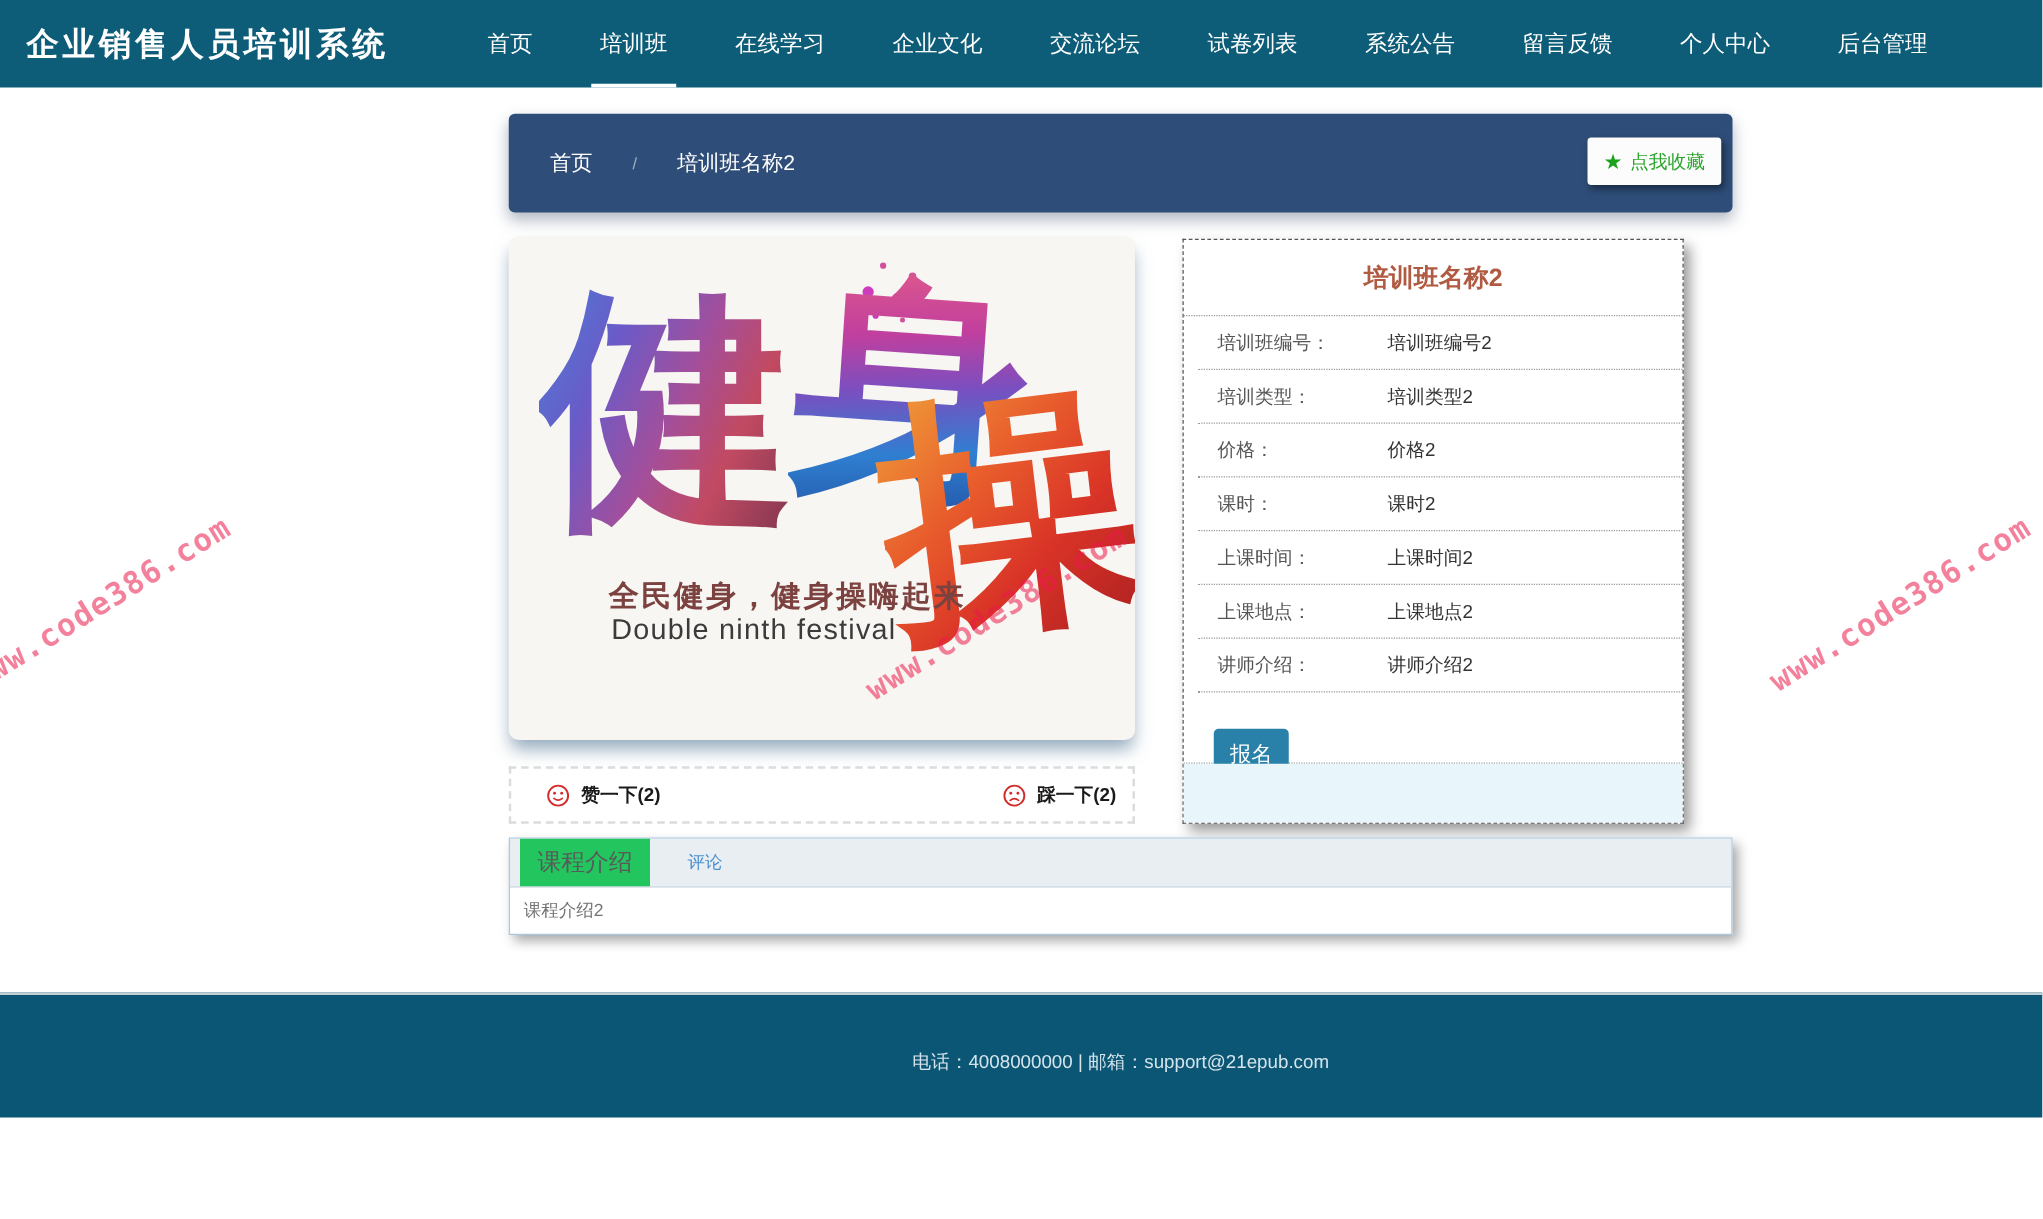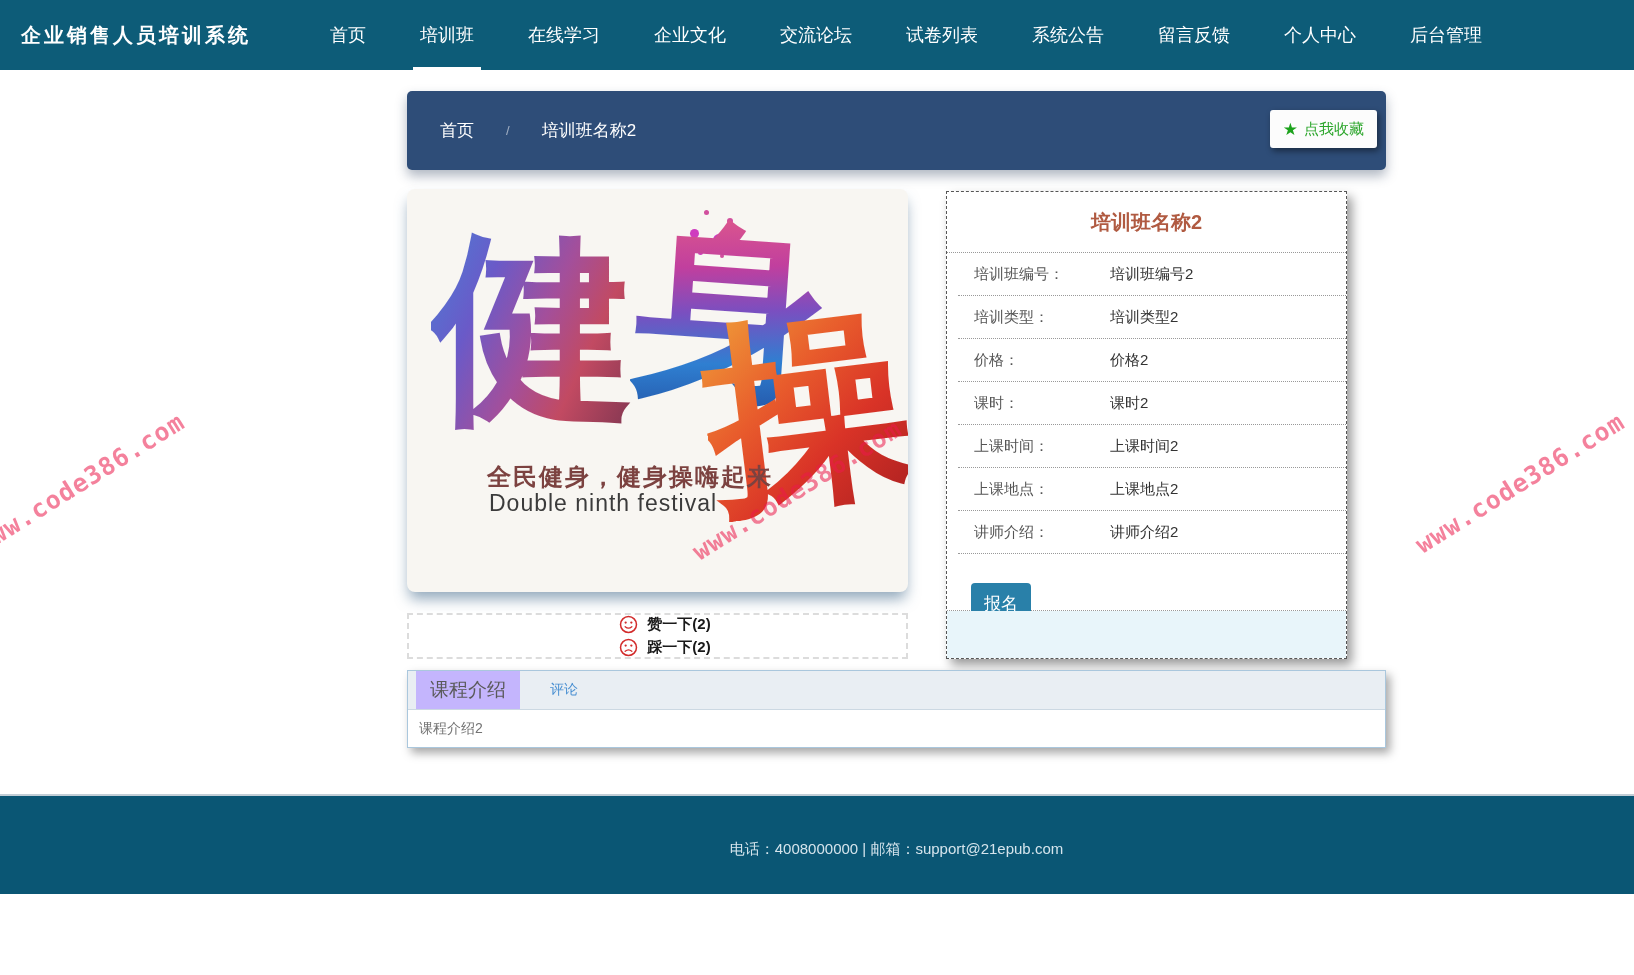--- a/index.html
+++ b/index.html
@@ -6,21 +6,21 @@
   html,body { width:1634px; height:975px; }
   body {
     background:#fff;
     font-family:"Liberation Sans","DejaVu Sans",sans-serif;
     position:relative;
     overflow:hidden;
   }
 
   
   .navbar { position:absolute; left:0; top:0; width:1634px; height:70px; background:#0d5c78; display:flex; align-items:center; z-index:10; }
-  .brand { margin-left:21px; font-size:20px; font-weight:bold; color:#fff; letter-spacing:3px; cursor:pointer; white-space:nowrap; }
+  .brand { margin-left:21px; font-size:26px; font-weight:bold; color:#fff; letter-spacing:3px; cursor:pointer; white-space:nowrap; }
   .nav { display:flex; margin-left:72px; gap:40px; height:70px; }
   .nav-item { position:relative; color:#fff; font-size:18px; line-height:70px; padding:0 7px; cursor:pointer; text-decoration:none; white-space:nowrap; }
   .nav-item.active::after { content:""; position:absolute; left:0; right:0; bottom:0; height:3px; background:#fff; }
 
   
   .breadcrumb-bar { position:absolute; left:407px; top:91px; width:979px; height:79px; background:#2e4d78; border-radius:5px; box-shadow:0 6px 12px rgba(30,50,80,.35); display:flex; align-items:center; z-index:5; }
   .bc-home { color:#fff; font-size:17px; margin-left:33px; cursor:pointer; }
   .bc-sep { color:rgba(255,255,255,.55); font-size:13px; margin:0 32px; }
   .bc-current { color:#fff; font-size:17px; }
   .collect-btn { position:absolute; right:9px; top:19px; height:38px; padding:0 13px; background:#fcfcfc; border:none; border-radius:3px; box-shadow:2px 3px 6px rgba(0,0,0,.45); display:flex; align-items:center; gap:6px; font-size:15px; color:#2aa52a; cursor:pointer; font-family:inherit; }
@@ -30,39 +30,39 @@
   .hero-card { position:absolute; left:407px; top:189px; width:501px; height:403px; background:#f8f6f2; border-radius:8px; box-shadow:0 9px 14px -2px rgba(60,100,135,.55); overflow:hidden; z-index:1; }
   .cal { position:absolute; display:inline-block; font-weight:bold; line-height:1; -webkit-background-clip:text; background-clip:text; color:transparent; }
   .cal.c1 { left:24px;  top:36px;  font-size:205px; background-image:linear-gradient(115deg,#4a7fd6 0%,#6a5ac8 28%,#a34f9b 52%,#c24a62 72%,#7e3550 100%); }
   .cal.c2 { left:228px; top:28px;  font-size:190px; transform:rotate(4deg);  background-image:linear-gradient(175deg,#e05a8a 0%,#c13f9e 28%,#7a4fc0 50%,#2f7fd1 75%,#2456a8 100%); }
   .cal.c3 { left:298px; top:118px; font-size:205px; transform:rotate(-7deg); background-image:linear-gradient(140deg,#f0a23a 0%,#e85c2c 38%,#d93327 65%,#b52422 92%); }
   .dot { position:absolute; border-radius:50%; }
   .caption-cn { position:absolute; left:80px; top:272px; font-size:24px; font-weight:bold; color:#7c4240; letter-spacing:2px; white-space:nowrap; }
   .caption-en { position:absolute; left:82px; top:301px; font-size:23px; color:#3b3b3b; letter-spacing:1px; white-space:nowrap; }
 
   
-  .reaction-bar { position:absolute; left:407px; top:613px; width:501px; height:46px; background:#fff; border:2px dashed #dcdcdc; display:flex; align-items:center; justify-content:space-between; padding:0 13px 0 28px; z-index:2;flex-direction:column; }
+  .reaction-bar { position:absolute; left:407px; top:613px; width:501px; height:46px; background:#fff; border:2px dashed #dcdcdc; display:flex; align-items:center; justify-content:space-between; padding:0 13px 0 28px; z-index:2; }
   .reaction { display:flex; align-items:center; gap:9px; cursor:pointer; font-size:15px; font-weight:bold; color:#1a1a1a; }
   .reaction svg { display:block; }
 
   
   .info-panel { position:absolute; left:946px; top:191px; width:401px; height:468px; background:#fff; border:1px dashed #555; box-shadow:5px 6px 10px rgba(0,0,0,.4); display:flex; flex-direction:column; z-index:2; }
   .panel-title { height:61px; display:flex; align-items:center; justify-content:center; font-size:20px; font-weight:bold; color:#b05a41; border-bottom:1px dotted #999; }
   .info-row { height:43px; display:flex; align-items:center; padding-left:16px; border-bottom:1px dotted #999; font-size:15px;margin-left:11px; }
   .info-row .lbl { width:136px; color:#555; }
   .info-row .val { color:#333; }
   .enroll-row { height:57px; display:flex; align-items:center; padding-left:24px; border-bottom:1px dotted #999; }
   .enroll-btn { background:#2980a9; color:#fff; border:none; border-radius:4px; font-size:17px; padding:9px 13px; cursor:pointer; font-family:inherit;margin-top:43px; }
   .panel-footer { flex:1; background:#e8f5fa; }
 
   
   .tabs-box { position:absolute; left:407px; top:670px; width:979px; height:78px; background:#fff; border:1px solid #aac7dd; box-shadow:4px 5px 9px rgba(0,0,0,.35); z-index:2; }
   .tab-bar { height:39px; background:#e9eef3; border-bottom:1px solid #ccd8e2; display:flex; align-items:stretch; padding-left:8px; }
   .tab { display:flex; align-items:center; cursor:pointer; white-space:nowrap; }
-  .tab.active { background:#c4b5fd; color:#5a5a5a; font-size:19px; padding:0 14px; }
+  .tab.active { background:#22c55e; color:#5a5a5a; font-size:19px; padding:0 14px; }
   .tab.comments { color:#4a90d2; font-size:14px; padding:0 30px; }
   .tab-content { height:37px; display:flex; align-items:center; padding-left:11px; font-size:14px; color:#737373; }
 
   
   .footer { position:absolute; left:0; top:794px; width:1634px; height:100px; background:#0a5674; border-top:2px solid #c2ced6; z-index:1; }
   .footer-inner { position:absolute; left:407px; width:979px; top:44px; text-align:center; color:#d5e4ec; font-size:15px; }
 
   
   .wm { position:absolute; color:rgba(235,25,75,.55); font-family:"DejaVu Sans Mono","Liberation Mono",monospace; font-size:25px; font-weight:bold; letter-spacing:1px; transform:translate(-50%,-50%) rotate(-32deg); white-space:nowrap; z-index:6; pointer-events:none; }
   .wm-left   { left:80px;   top:483px; }

